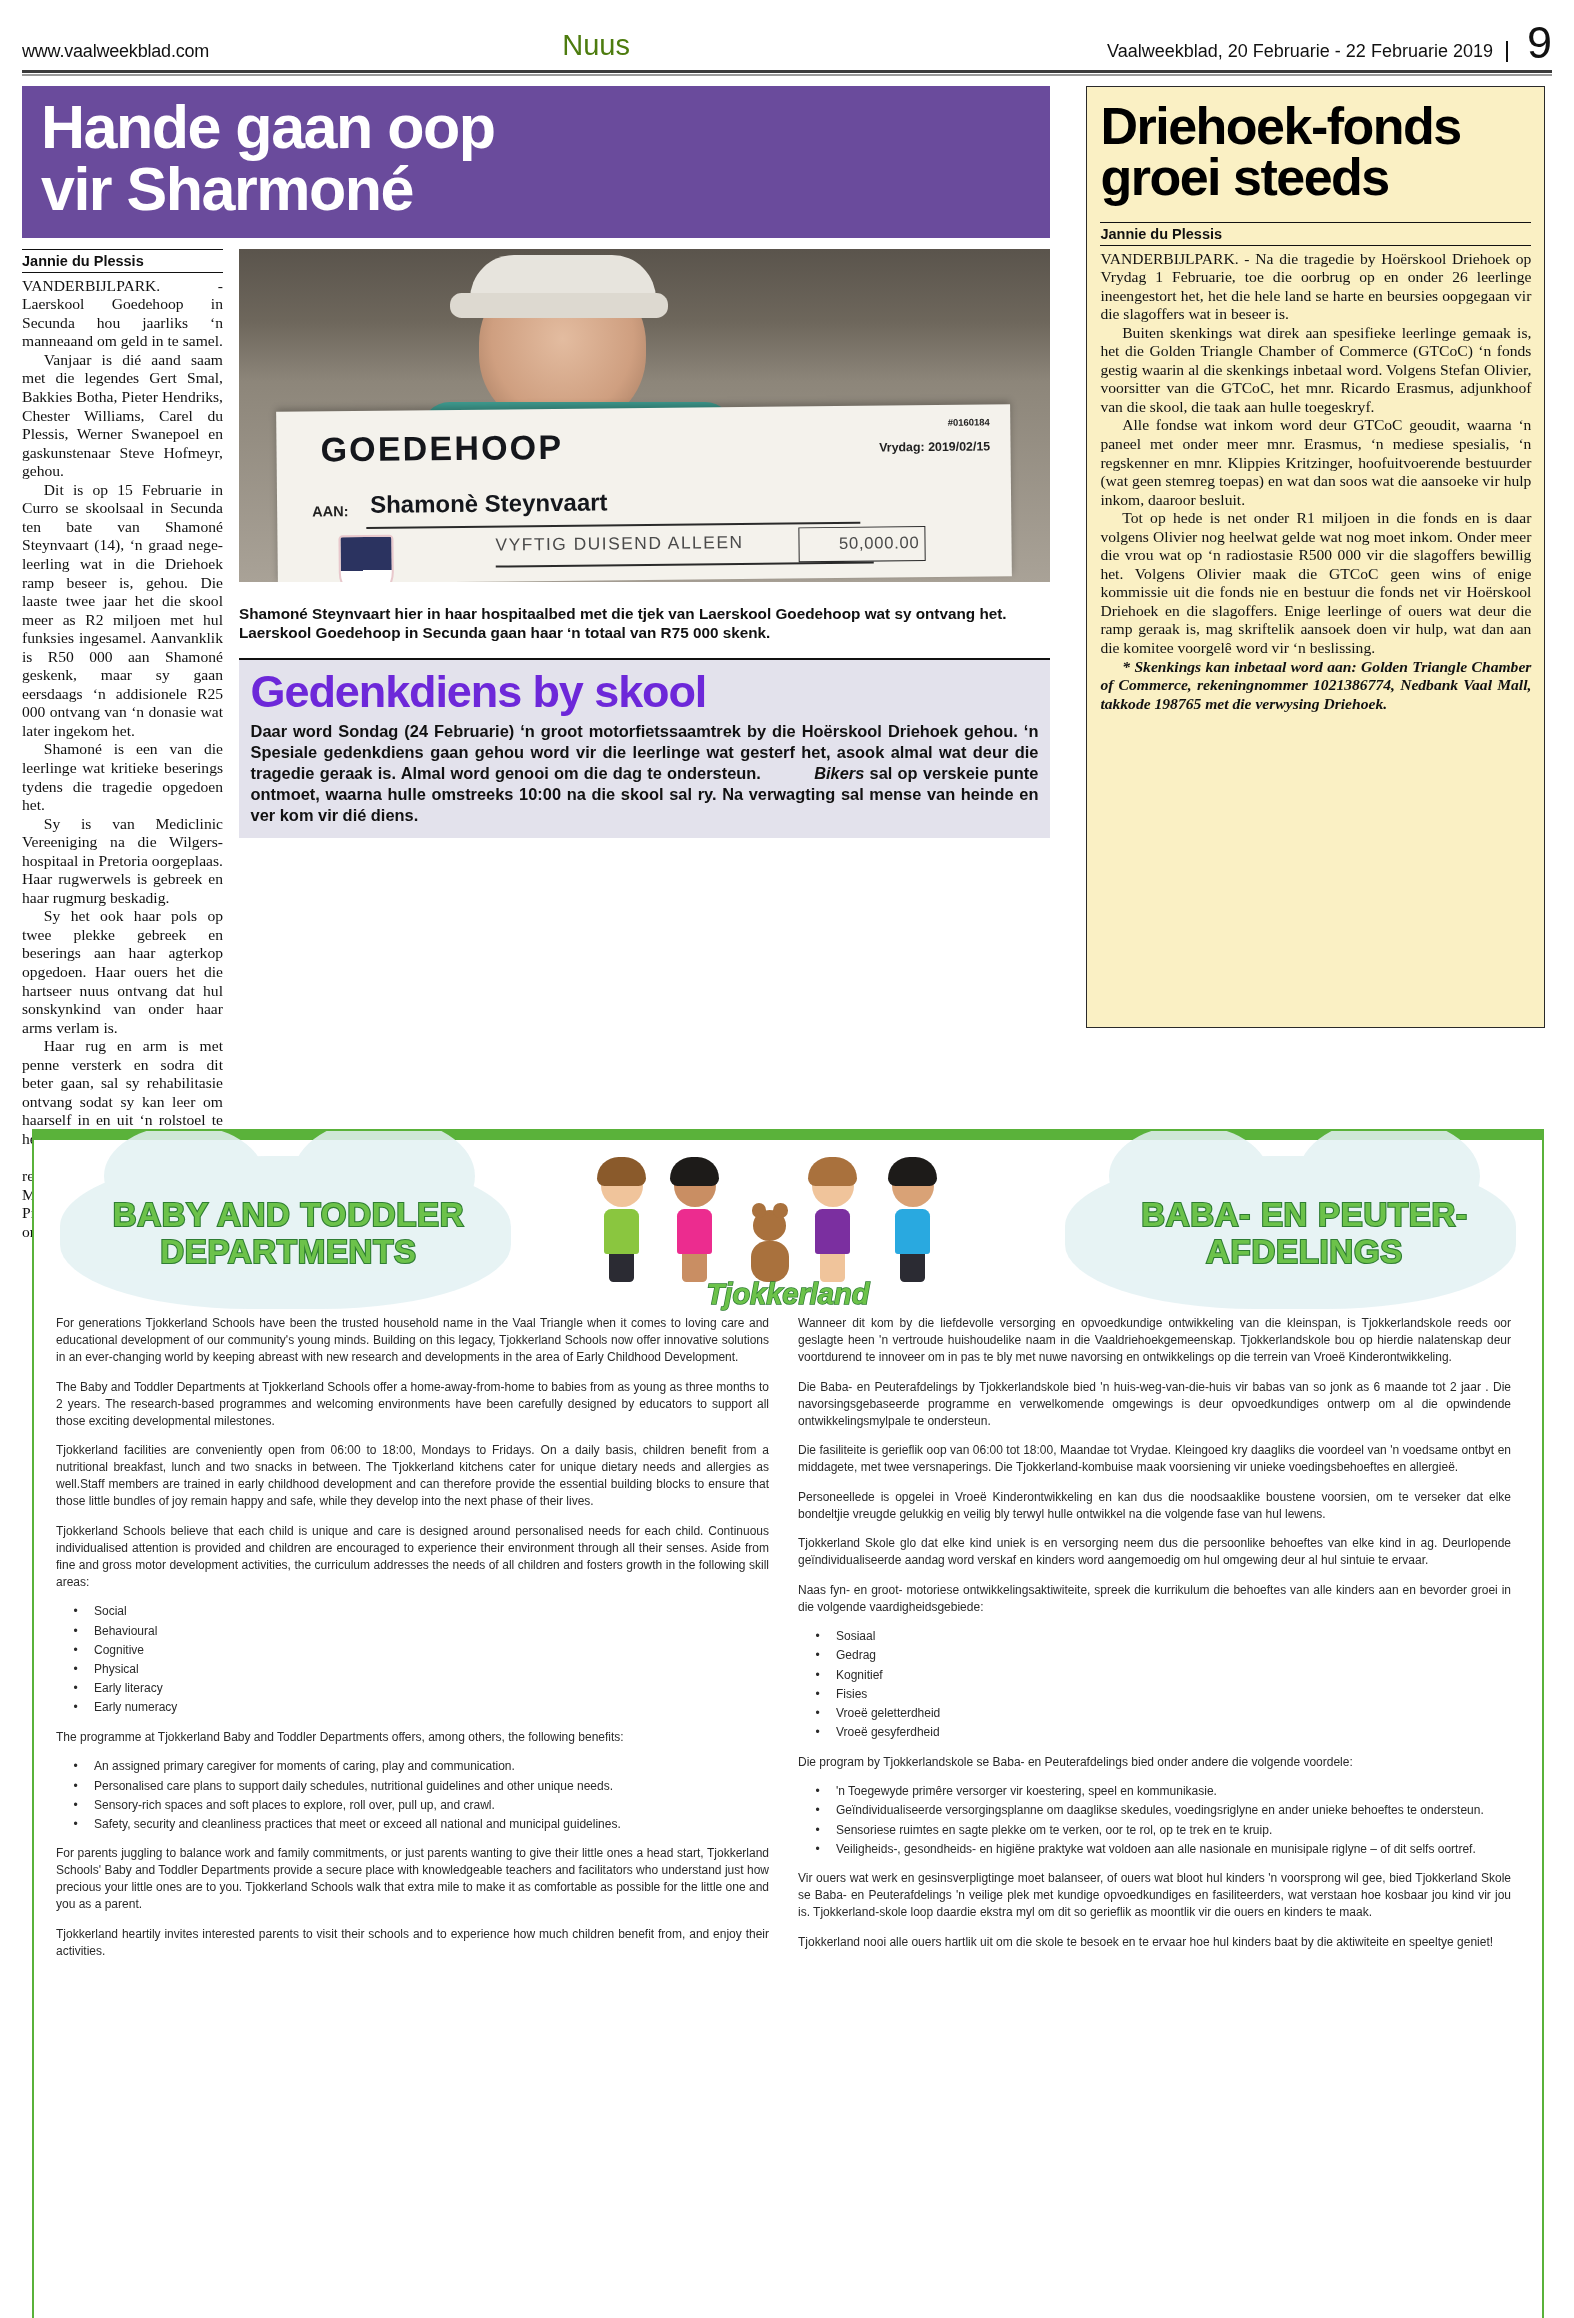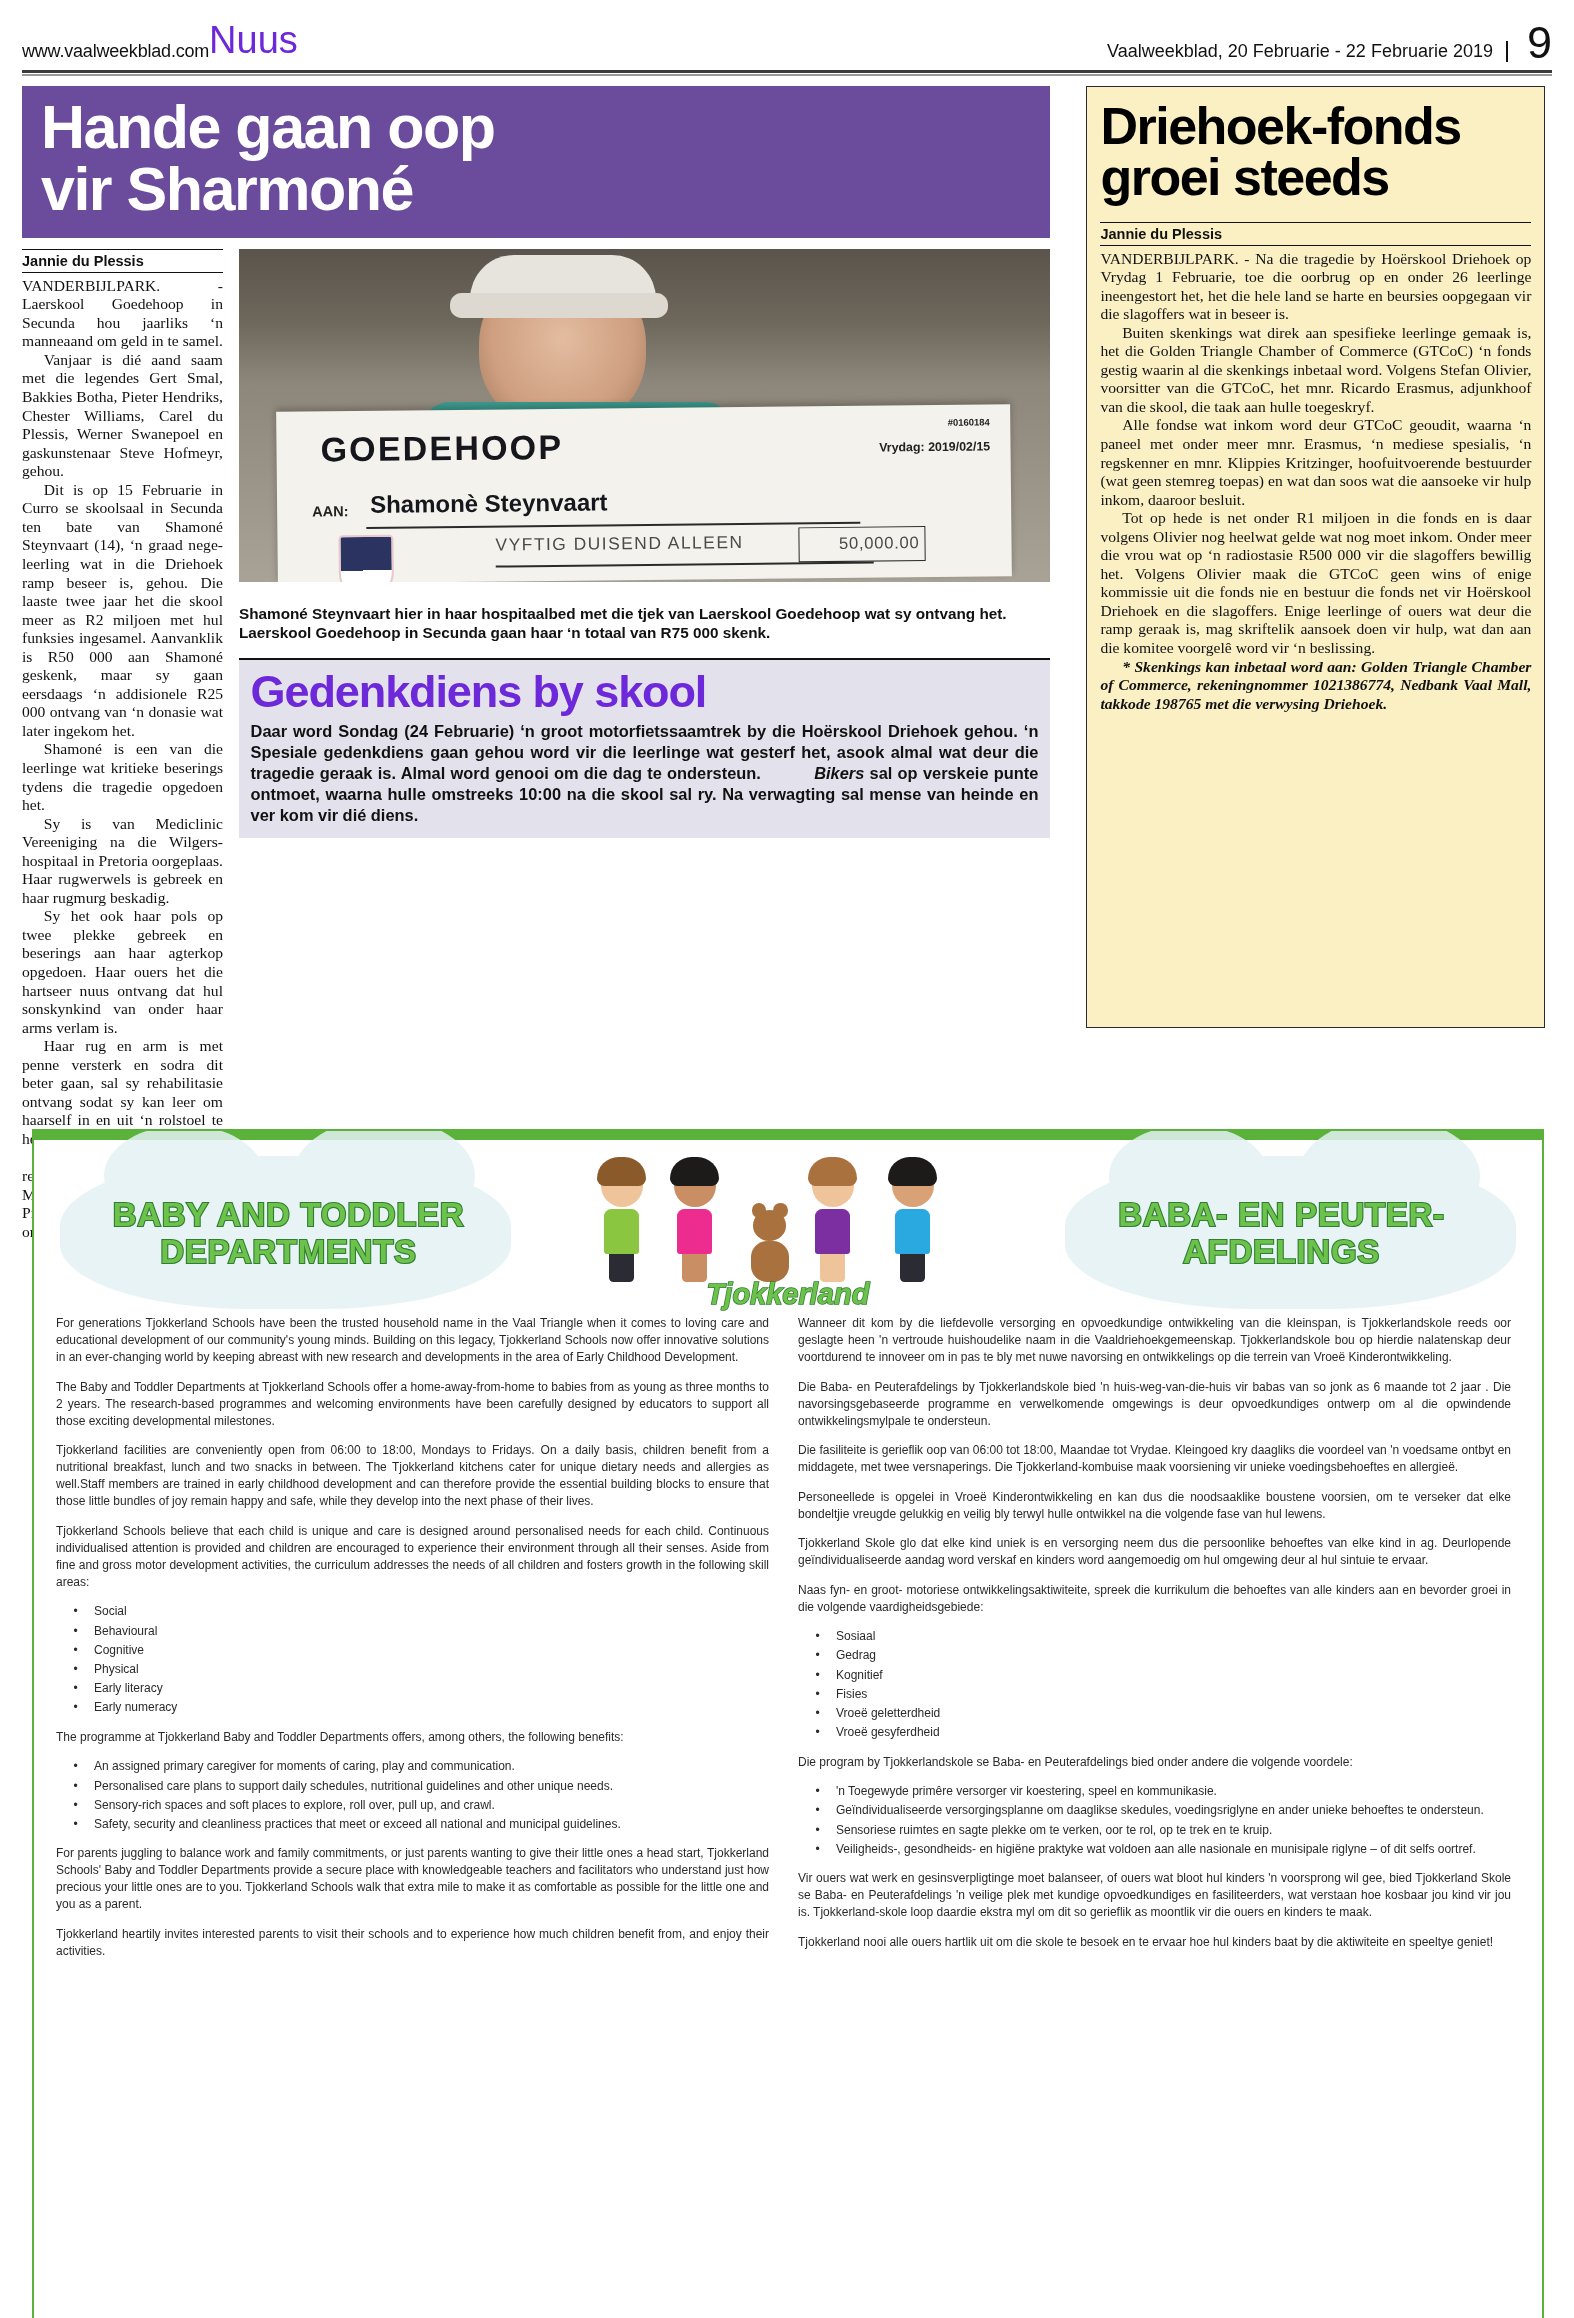--- a/index.html
+++ b/index.html
@@ -9,21 +9,21 @@
     background:#ffffff;
     font-family:"Liberation Serif", serif;
     overflow:hidden;
     position:relative;
   }
   .page { position:relative; width:1574px; height:2319px; padding:20.4px 22px 0 22px; }
 
   
   .masthead { display:flex; align-items:flex-end; height:42px; }
   .mh-url { font-family:"Liberation Sans", sans-serif; font-size:18px; color:#111; letter-spacing:-0.2px; }
-  .mh-section { flex:1; text-align:left; font-family:"Liberation Sans", sans-serif; font-size:38px; color:#6d28d9; font-weight:400; letter-spacing:0px; padding-right:124px; }
+  .mh-section { flex:1; text-align:center; font-family:"Liberation Sans", sans-serif; font-size:29px; color:#4d7c0f; font-weight:400; letter-spacing:0px; padding-right:124px; }
   .mh-date { font-family:"Liberation Sans", sans-serif; font-size:18px; color:#111; padding-right:13px; border-right:2.2px solid #111; }
   .mh-pageno { font-family:"Liberation Sans", sans-serif; font-size:45px; font-weight:400; color:#111; padding-left:19px; line-height:0.85; }
   .mh-rule { height:2.9px; background:#3b3b3b; margin-top:7.3px; }
   .mh-rule2 { height:1.5px; background:#9a9a9a; margin-top:1.5px; }
 
   
   .top-area { display:flex; gap:17.4px; margin-top:10.2px; }
   .left-block { width:1047px; }
   .right-block { width:459px; }
 
@@ -101,21 +101,21 @@
   .cloud { position:absolute; width:451px; height:153px; background:#e3f1f3;
            border-radius:46% 46% 42% 42%; opacity:.85; }
   .cloud:before{content:"";position:absolute;left:44px;top:-30.5px;width:160px;height:102px;background:#e3f1f3;border-radius:50%;}
   .cloud:after{content:"";position:absolute;right:36px;top:-38px;width:182px;height:116px;background:#e3f1f3;border-radius:50%;}
   .cloud-l { left:26px; top:16px; }
   .cloud-r { right:26px; top:16px; }
   .ad-h { position:absolute; font-family:"Liberation Sans", sans-serif; font-weight:bold;
           font-size:33px; line-height:1.12; color:#6cc24a; text-align:center;
           -webkit-text-stroke:2.2px #2e7d32; paint-order:stroke fill; letter-spacing:0.7px; }
   .ad-h-l { left:51px; top:57px; width:407px; }
-  .ad-h-r { right:57px; top:57px; width:407px; }
+  .ad-h-r { right:34px; top:57px; width:407px; }
   .kids { position:absolute; left:50%; transform:translateX(-50%); top:7.3px; width:436px; height:160px; }
   .kid { position:absolute; bottom:25px; width:45px; }
   .kid .head { width:42px; height:42px; border-radius:50%; background:#f0c49b; margin:0 auto; position:relative; }
   .kid .hair { position:absolute; left:-3.6px; top:-8.7px; width:49px; height:29px; border-radius:25px 25px 8.7px 8.7px; }
   .kid .torso { width:35px; height:45px; margin:1.5px auto 0; border-radius:7.3px 7.3px 2.9px 2.9px; }
   .kid .legs { width:25px; height:28px; margin:0 auto; background:#2b2b33; border-radius:0 0 4.4px 4.4px; }
   .bear { position:absolute; bottom:25px; width:51px; }
   .bear .bhead{width:33px;height:30.5px;border-radius:50%;background:#a9713d;margin:0 auto;position:relative;}
   .bear .bhead:before,.bear .bhead:after{content:"";position:absolute;top:-7.3px;width:14.5px;height:14.5px;border-radius:50%;background:#a9713d;}
   .bear .bhead:before{left:-1.5px;} .bear .bhead:after{right:-1.5px;}

